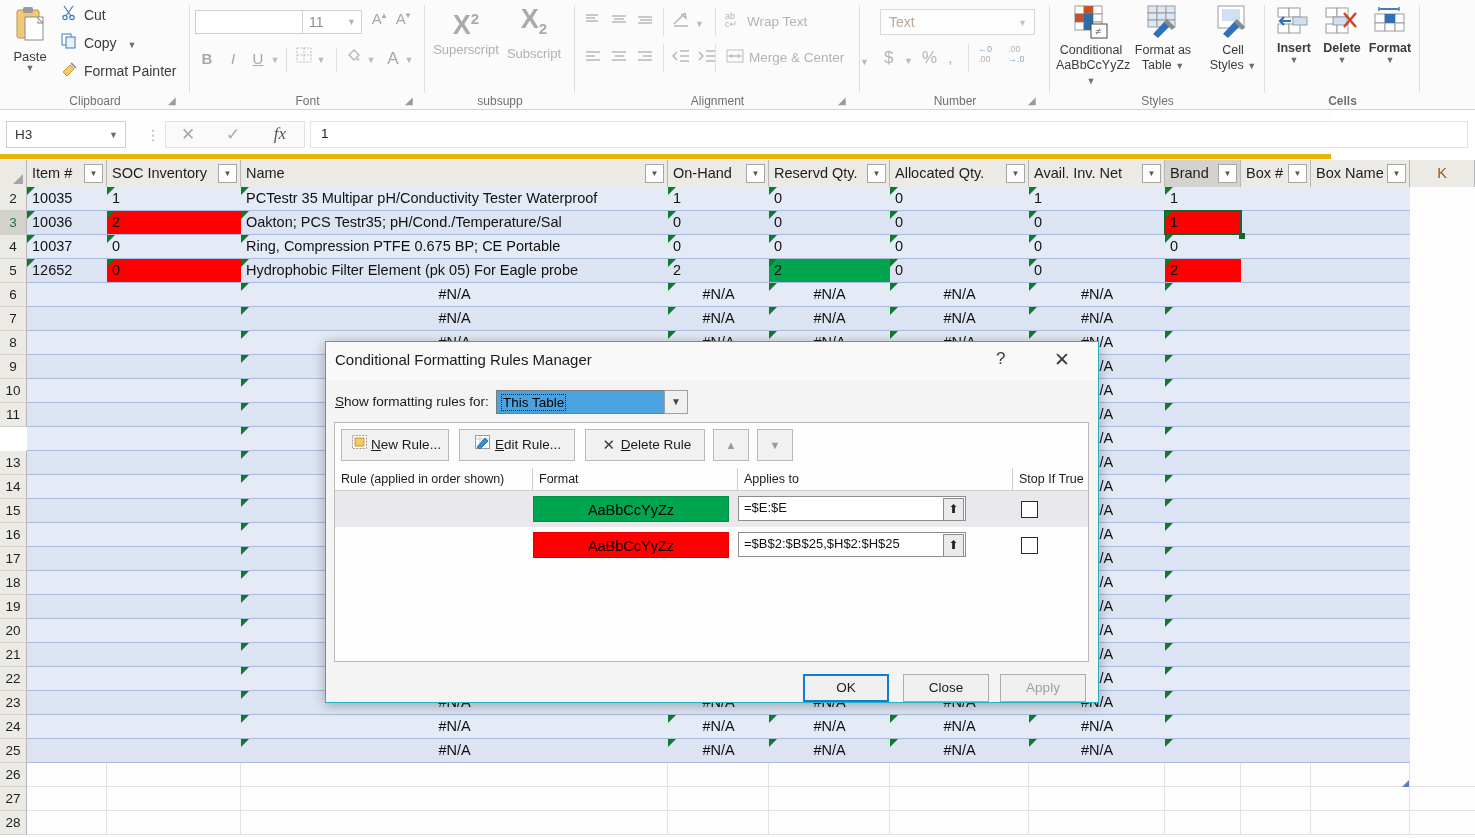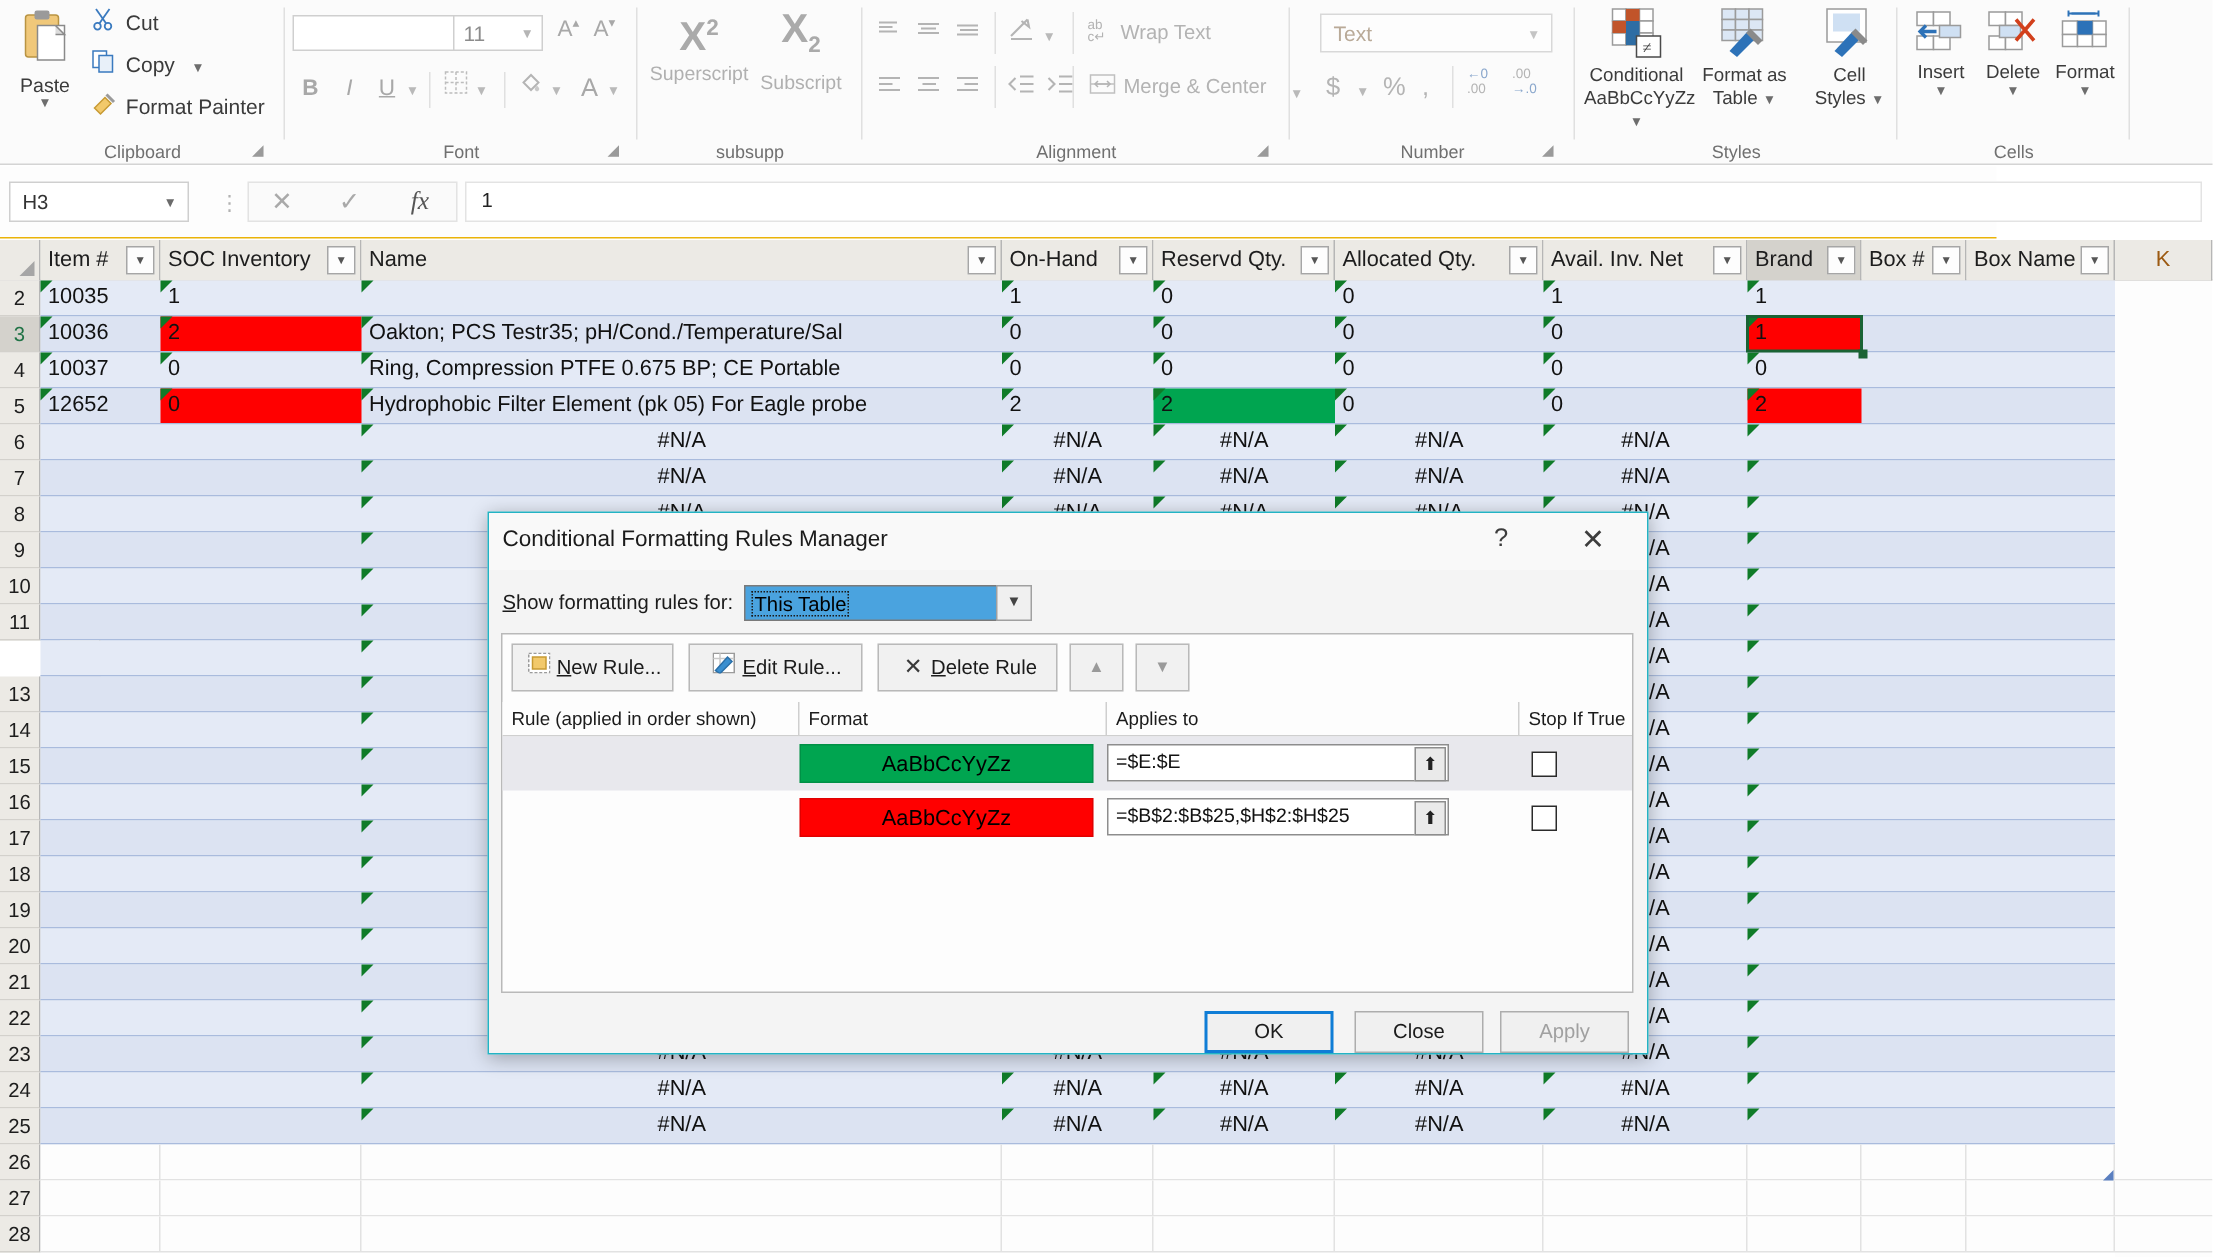--- a/index.html
+++ b/index.html
@@ -84,34 +84,34 @@
   #num-format-val { position:absolute; left:8px; top:4px; font-size:14px; color:#b9aa98; }
   #num-format-caret { position:absolute; right:7px; top:8px; font-size:9px; color:#c4c4c4; }
   .num-btn { position:absolute; top:48px; color:#b4b4b4; cursor:pointer; }
 
   
   #g-styles { left:1050px; width:215px; }
   .style-btn { position:absolute; top:4px; width:70px; text-align:center; cursor:pointer; }
   .style-cap { font-size:12.5px; color:#3b3b3b; line-height:15px; }
 
   
-  #g-cells { left:1265px; width:155px; }
+  #g-cells { left:1265px; width:155px;font-weight:bold; }
   .cell-btn { position:absolute; top:6px; width:48px; text-align:center; cursor:pointer; }
   .cell-cap { font-size:12.5px; color:#3b3b3b; }
   .cell-caret { font-size:9px; color:#6d6d6d; }
 
   
   #g-editing { left:1420px; width:55px; }
   .edit-item { position:absolute; left:4px; height:28px; line-height:28px;
     font-size:13.5px; color:#3b3b3b; white-space:nowrap; cursor:pointer; }
 
   
   #formula-bar {
     position:absolute; left:0; top:111px; width:1331px; height:48px;
-    background:#fdfdfd; border-bottom:1px solid #eab308;
+    background:#fdfdfd; border-bottom:5px solid #eab308;
   }
   #name-box {
     position:absolute; left:6px; top:10px; width:120px; height:27px;
     background:#fff; border:1px solid #cfcfcf;
   }
   #name-box-val { position:absolute; left:8px; top:5px; font-size:13.5px; color:#333; }
   #name-box-caret { position:absolute; right:7px; top:8px; font-size:9px; color:#6b6b6b; }
   #fb-grip { position:absolute; left:146px; top:16px; color:#b2b2b2; font-size:14px; letter-spacing:0; }
   #fb-actions { position:absolute; left:165px; top:10px; width:140px; height:27px;
     background:#fafafa; border:1px solid #e3e3e3; }
@@ -678,20 +678,21 @@
     </div>
   </div>
 
   <div id="rows-container">
       <div class="rowhead" style="top: 27px;">2</div>
       <div class="datarow alt" style="top: 27px;">
         <div class="cell" style="left: 0px; width: 80px;">10035</div>
         <div class="cmt-tri" style="left: 0px;"></div>
         <div class="cell" style="left: 80px; width: 134px;">1</div>
         <div class="cmt-tri" style="left: 80px;"></div>
+        <div class="cell" style="left: 214px; width: 427px;">PCTestr 35  Multipar pH/Conductivity Tester Waterproof</div>
         <div class="cmt-tri" style="left: 214px;"></div>
         <div class="cell" style="left: 641px; width: 101px;">1</div>
         <div class="cmt-tri" style="left: 641px;"></div>
         <div class="cell" style="left: 742px; width: 121px;">0</div>
         <div class="cmt-tri" style="left: 742px;"></div>
         <div class="cell" style="left: 863px; width: 139px;">0</div>
         <div class="cmt-tri" style="left: 863px;"></div>
         <div class="cell" style="left: 1002px; width: 136px;">1</div>
         <div class="cmt-tri" style="left: 1002px;"></div>
         <div class="cell" style="left: 1138px; width: 76px;">1</div>

